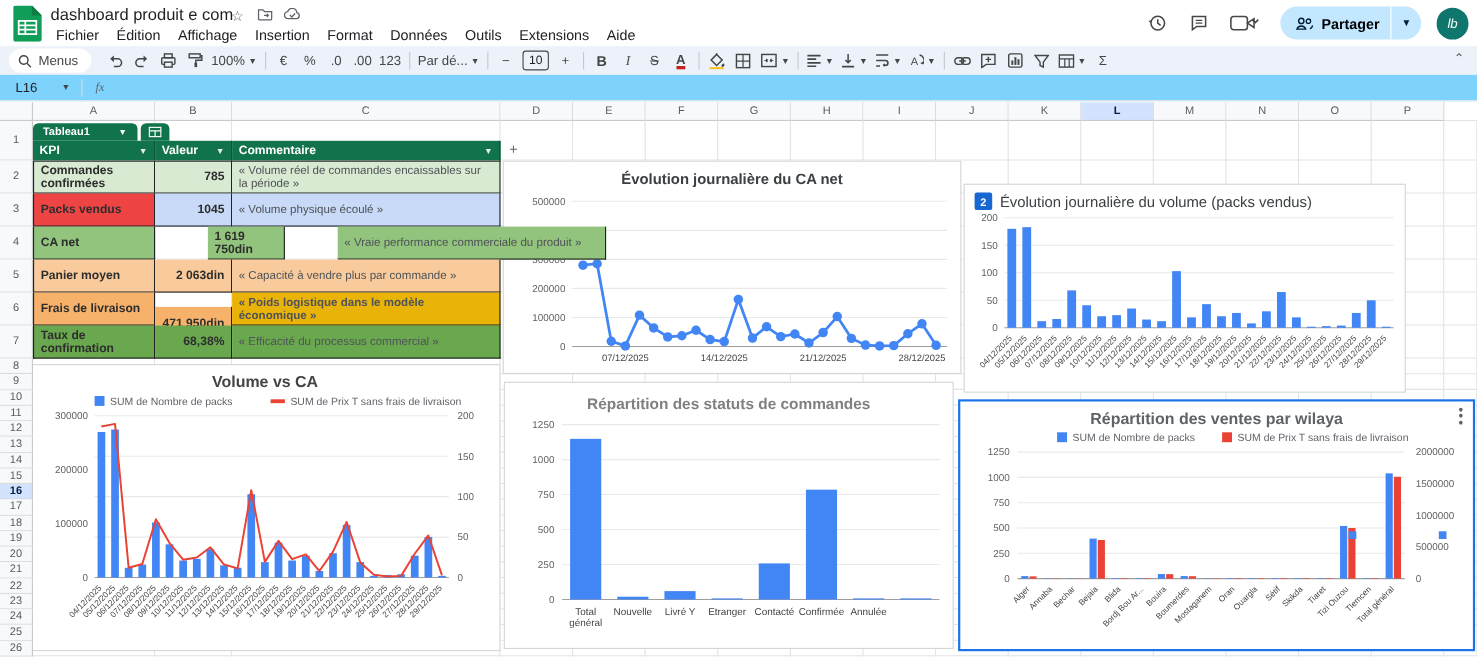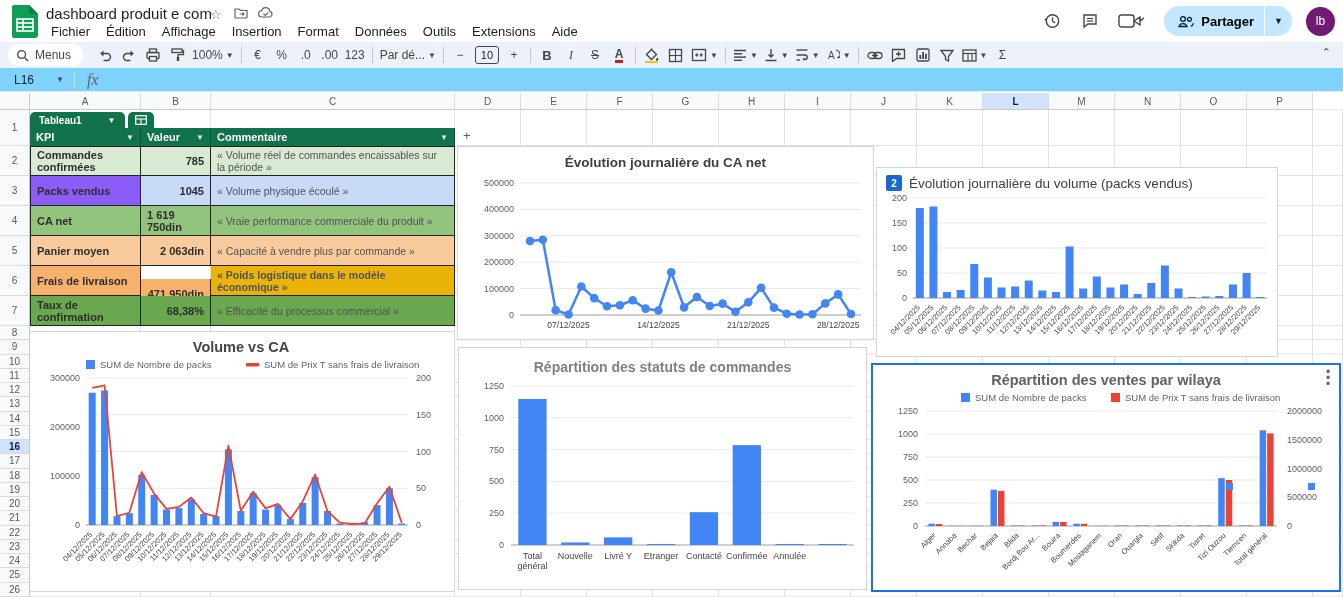--- a/index.html
+++ b/index.html
@@ -13,22 +13,22 @@
   #doc-title { position:absolute; left:46px; top:5px; font-size:15px; color:#1f1f1f; }
   .title-ico { position:absolute; top:7px; font-size:13px; color:#5f6368; cursor:pointer; }
   #menubar { position:absolute; left:44px; top:23px; display:flex; gap:2px; }
   .menu-item { font-size:13px; color:#202124; padding:1px 7px; border-radius:8px; cursor:pointer; }
   #topbar-right { position:absolute; right:8px; top:4px; height:34px; display:flex; align-items:center; gap:14px; }
   .tb-right-ico { width:24px; height:24px; display:flex; align-items:center; justify-content:center; color:#444746; cursor:pointer; }
   #share-pill { display:flex; align-items:center; height:30px; background:#c2e7ff; border-radius:16px; overflow:hidden; cursor:pointer; }
   #share-main { display:flex; align-items:center; gap:7px; padding:0 10px 0 14px; }
   #share-label { font-size:13px; font-weight:bold; color:#000000; }
   #share-caret { padding:0 9px; border-left:1px solid #fff; height:100%; display:flex; align-items:center; color:#001d35; font-size:9px; }
-  #avatar { width:29px; height:29px; border-radius:50%; background:#701a75; color:#fff; font-size:12px;
-    display:flex; align-items:center; justify-content:center; cursor:pointer; }
+  #avatar { width:29px; height:29px; border-radius:50%; background:#0f766e; color:#fff; font-size:12px;
+    display:flex; align-items:center; justify-content:center; cursor:pointer;font-style:italic; }
 
   
   #toolbar { position:absolute; left:0px; top:42px; width:1343px; height:26px; background:#edf2fa;
     border-radius:0 0 0 0; display:flex; align-items:center; padding-left:8px; z-index:10; }
   #menus-pill { display:flex; align-items:center; gap:6px; background:#fff; border-radius:13px; height:22px;
     padding:0 12px 0 8px; margin-right:10px; cursor:pointer; }
   #menus-label { font-size:12px; color:#444746; }
   .tbi { height:22px; min-width:24px; padding:0 3px; display:flex; align-items:center; justify-content:center;
     color:#444746; font-size:12px; border-radius:4px; cursor:pointer; white-space:nowrap; }
   .tbi b { font-size:13px; }
@@ -37,21 +37,21 @@
   #font-size-box { border:1px solid #444746; border-radius:3px; width:24px; height:18px; font-size:11px;
     display:flex; align-items:center; justify-content:center; color:#202124; background:transparent; }
   #toolbar-collapse { position:absolute; right:12px; top:4px; color:#444746; font-size:11px; cursor:pointer; }
 
   
   #formulabar { position:absolute; left:0; top:68px; width:1343px; height:24px; background:#7dd3fc; z-index:10;
     display:flex; align-items:center; border-bottom:1px solid #e6e6e6;}
   #name-box { font-size:12px; color:#202124; margin-left:14px; width:42px; }
   #name-caret { font-size:8px; color:#444746; margin-right:10px;}
   #fb-sep { width:1px; height:16px; background:#dadce0; margin-right:12px; }
-  #fx { font-size:16px; font-style:italic; color:#5f6368; font-family:"Liberation Serif", serif; }
+  #fx { font-size:11px; font-style:italic; color:#5f6368; font-family:"Liberation Serif", serif; }
 
   
   #sheet { position:absolute; left:0; top:93px; width:1343px; height:504px; background:#fff; }
   #gridsvg { position:absolute; left:0; top:0; z-index:1; }
   .colhead { position:absolute; top:0; height:17px; background:#f8f9fa; border-right:1px solid #d9dbdd;
     border-bottom:1px solid #c7c9cc; font-size:10px; color:#575b5f; display:flex; align-items:center;
     justify-content:center; z-index:4; cursor:pointer; }
   .rowhead { position:absolute; left:0; width:30px; background:#f8f9fa; border-right:1px solid #c7c9cc;
     border-bottom:1px solid #d9dbdd; font-size:10px; color:#575b5f; display:flex; align-items:center;
     justify-content:center; z-index:4; cursor:pointer; }
@@ -480,25 +480,25 @@
           </div>
         </div>
       <span id="add-col-btn" style="left: 429px;">+</span>
       <div id="kpi-rows">
           <div class="kpi-row r0" style="top: 34px; height: 30px;">
             <div class="kpi-cell kname first" style="width: 111px; height: 30px; background: rgb(217, 234, 211);">Commandes confirmées</div>
             <div class="kpi-cell kval" style="width: 70px; height: 30px; background: rgb(217, 234, 211);">785</div>
             <div class="kpi-cell kcom" style="width: 244px; height: 30px; background: rgb(217, 234, 211);">« Volume réel de commandes encaissables sur la période »</div>
           </div>
           <div class="kpi-row r1" style="top: 64px; height: 30px;">
-            <div class="kpi-cell kname first" style="width: 111px; height: 30px; background: #8b5cf6;">Packs vendus</div>
+            <div class="kpi-cell kname first" style="width: 111px; height: 30px; background: #ef4444;">Packs vendus</div>
             <div class="kpi-cell kval" style="width: 70px; height: 30px; background: rgb(201, 218, 248);">1045</div>
             <div class="kpi-cell kcom" style="width: 244px; height: 30px; background: rgb(201, 218, 248);">« Volume physique écoulé »</div>
           </div>
-          <div class="kpi-row r2" style="top: 94px; height: 30px;">
+          <div class="kpi-row r2" style="top: 94px; height: 30px; gap: 48px;">
             <div class="kpi-cell kname first" style="width: 111px; height: 30px; background: rgb(147, 196, 125);">CA net</div>
             <div class="kpi-cell kval" style="width: 70px; height: 30px; background: rgb(147, 196, 125);">1 619 750din</div>
             <div class="kpi-cell kcom" style="width: 244px; height: 30px; background: rgb(147, 196, 125);">« Vraie performance commerciale du produit »</div>
           </div>
           <div class="kpi-row r3" style="top: 124px; height: 30px;">
             <div class="kpi-cell kname first" style="width: 111px; height: 30px; background: rgb(249, 203, 156);">Panier moyen</div>
             <div class="kpi-cell kval" style="width: 70px; height: 30px; background: rgb(249, 203, 156);">2 063din</div>
             <div class="kpi-cell kcom" style="width: 244px; height: 30px; background: rgb(249, 203, 156);">« Capacité à vendre plus par commande »</div>
           </div>
           <div class="kpi-row r4" style="top: 154px; height: 30px;">

